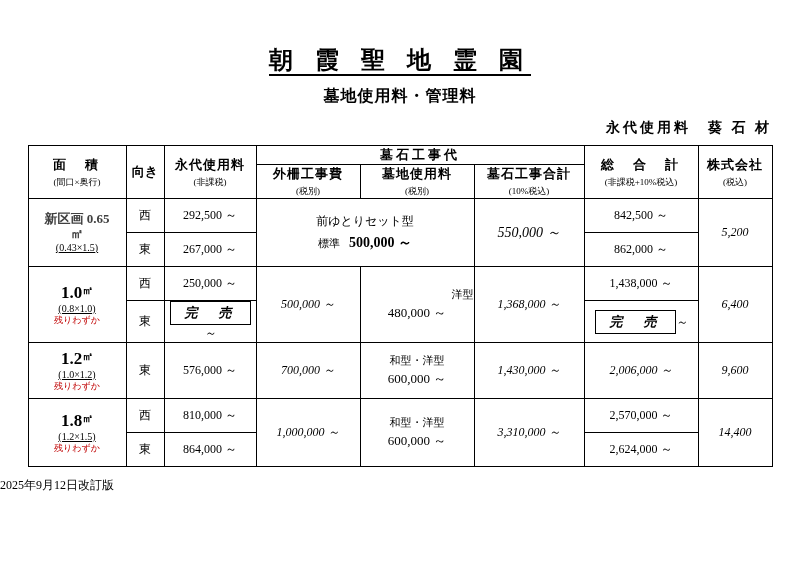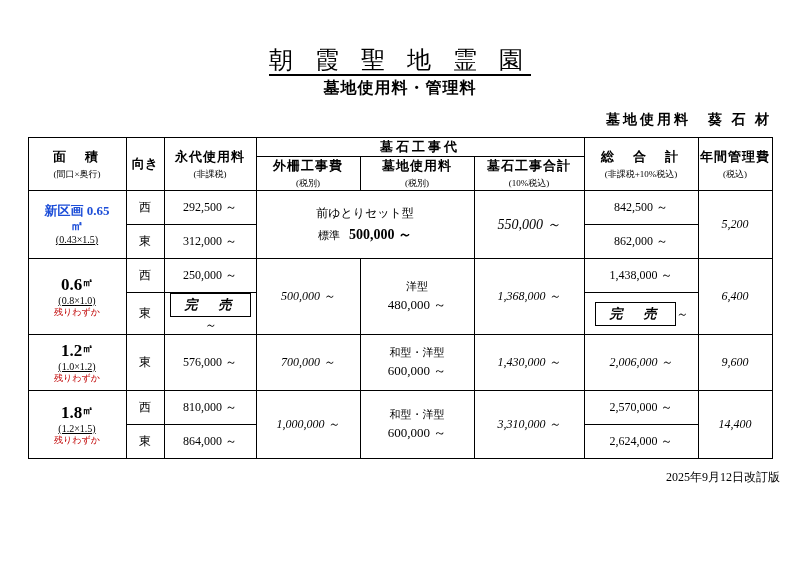--- a/index.html
+++ b/index.html
@@ -9,31 +9,31 @@
     font-family:"Liberation Serif","DejaVu Serif",serif;
     color:#000;
     position:relative;
     overflow:hidden;
   }
   .page{position:relative;width:800px;height:566px;}
 
   .title{
     text-align:center;
     font-size:24px;
-    font-weight:normal;
+    font-weight:bold;
     letter-spacing:8px;
     margin-top:44px;
     text-decoration:underline;
     text-underline-offset:6px;
   }
   .subtitle{
     text-align:center;
     font-size:16px;
     font-weight:bold;
-    margin-top:2px;
+    margin-top:10px;
     letter-spacing:1px;
   }
   .company{
     text-align:right;
     font-size:14px;
     font-weight:bold;
     letter-spacing:3px;
     margin-top:12px;
     padding-right:28px;
   }
@@ -51,21 +51,21 @@
     font-size:12px;
     padding:0;
   }
   .hdr{ font-weight:bold; }
   .hdr .big{ font-size:13px; letter-spacing:3px; display:block;}
   .hdr .sub{ font-size:9px; font-weight:normal; display:block; margin-top:2px;font-family:Liberation Serif, serif;}
 
   .area-main{ font-size:17px; font-weight:bold; }
   .area-main .unit{ font-size:11px; vertical-align:top;}
   .area-sub{ font-size:10px;text-decoration:underline; }
-  .area-new{ color:#1d4ed8; font-size:13px; font-weight:bold; line-height:1.15;}
+  .area-new{ color:#404040; font-size:13px; font-weight:bold; line-height:1.15;}
   .area-warn{ color:#c00000; font-size:9px; }
 
   .dir{ font-size:13px; }
 
   .money{ font-size:13px; text-align:right; padding-right:8px;}
   .money-c{ font-size:13px; text-align:center;font-style:italic;}
   .tilde{ font-size:12px; }
 
   .setname{ font-size:13px; }
   .setname .lbl{ font-size:11px; }
@@ -76,34 +76,34 @@
     padding:2px 14px;
     font-size:13px;
     font-weight:bold;
     letter-spacing:4px;
     background:#fff;
   }
 
   .cellpad{ padding:4px 6px; }
 
   .footer{
-    text-align:right;
+    text-align:left;
     font-size:12px;
     padding-right:20px;
     margin-top:10px;
   }
 </style>
 </head>
 <body>
 
 <div class="page">
 
   <div class="title">朝 霞 聖 地 霊 園</div>
   <div class="subtitle">墓地使用料・管理料</div>
-  <div class="company">墓地使用料　葵 石 材</div>
+  <div class="company">永代使用料　葵 石 材</div>
 
   <table class="main">
     <colgroup>
       <col style="width:98px">
       <col style="width:38px">
       <col style="width:92px">
       <col style="width:104px">
       <col style="width:114px">
       <col style="width:110px">
       <col style="width:114px">
@@ -124,21 +124,21 @@
         <span class="sub">(非課税)</span>
       </td>
       <td class="hdr cellpad" colspan="3">
         <span class="big">墓石工事代</span>
       </td>
       <td class="hdr cellpad" rowspan="2">
         <span class="big">総　合　計</span>
         <span class="sub">(非課税+10%税込)</span>
       </td>
       <td class="hdr cellpad" rowspan="2">
-        <span class="big" style="letter-spacing:1px">年間管理費</span>
+        <span class="big" style="letter-spacing:1px">株式会社</span>
         <span class="sub">(税込)</span>
       </td>
     </tr>
     <tr>
       <td class="hdr cellpad">
         <span class="big" style="letter-spacing:1px">外柵工事費</span>
         <span class="sub">(税別)</span>
       </td>
       <td class="hdr cellpad">
         <span class="big" style="letter-spacing:1px">墓地使用料</span>
@@ -166,37 +166,37 @@
           <span class="lbl">標準</span>
           <span style="font-size:14px;font-weight:bold;margin-left:6px">500,000 ～</span>
         </div>
       </td>
       <td rowspan="2" class="money-c" style="font-size:14px">550,000 ～</td>
       <td class="money">842,500 ～</td>
       <td rowspan="2" class="money-c">5,200</td>
     </tr>
     <tr style="height:34px">
       <td class="dir">東</td>
-      <td class="money">312,000 ～</td>
+      <td class="money">267,000 ～</td>
       <td class="money">862,000 ～</td>
     </tr>
 
     <tr style="height:34px">
       <td rowspan="2" class="cellpad">
         <div class="area-main">
-          <span>0.6</span><span class="unit">㎡</span>
+          <span>1.0</span><span class="unit">㎡</span>
         </div>
         <div class="area-sub">(0.8×1.0)</div>
         <div class="area-warn">残りわずか</div>
       </td>
       <td class="dir">西</td>
       <td class="money">250,000 ～</td>
       <td rowspan="2" class="money-c">500,000 ～</td>
       <td rowspan="2" class="setname">
-        <div class="lbl" style="text-align:center;">洋型</div>
+        <div class="lbl" style="text-align:right;">洋型</div>
         <div style="font-size:13px;margin-top:2px">480,000 ～</div>
       </td>
       <td rowspan="2" class="money-c">1,368,000 ～</td>
       <td class="money">1,438,000 ～</td>
       <td rowspan="2" class="money-c">6,400</td>
     </tr>
     <tr style="height:34px">
       <td class="dir">東</td>
       <td class="money-c">
         <span class="sold">完　売</span><span class="tilde">～</span>

